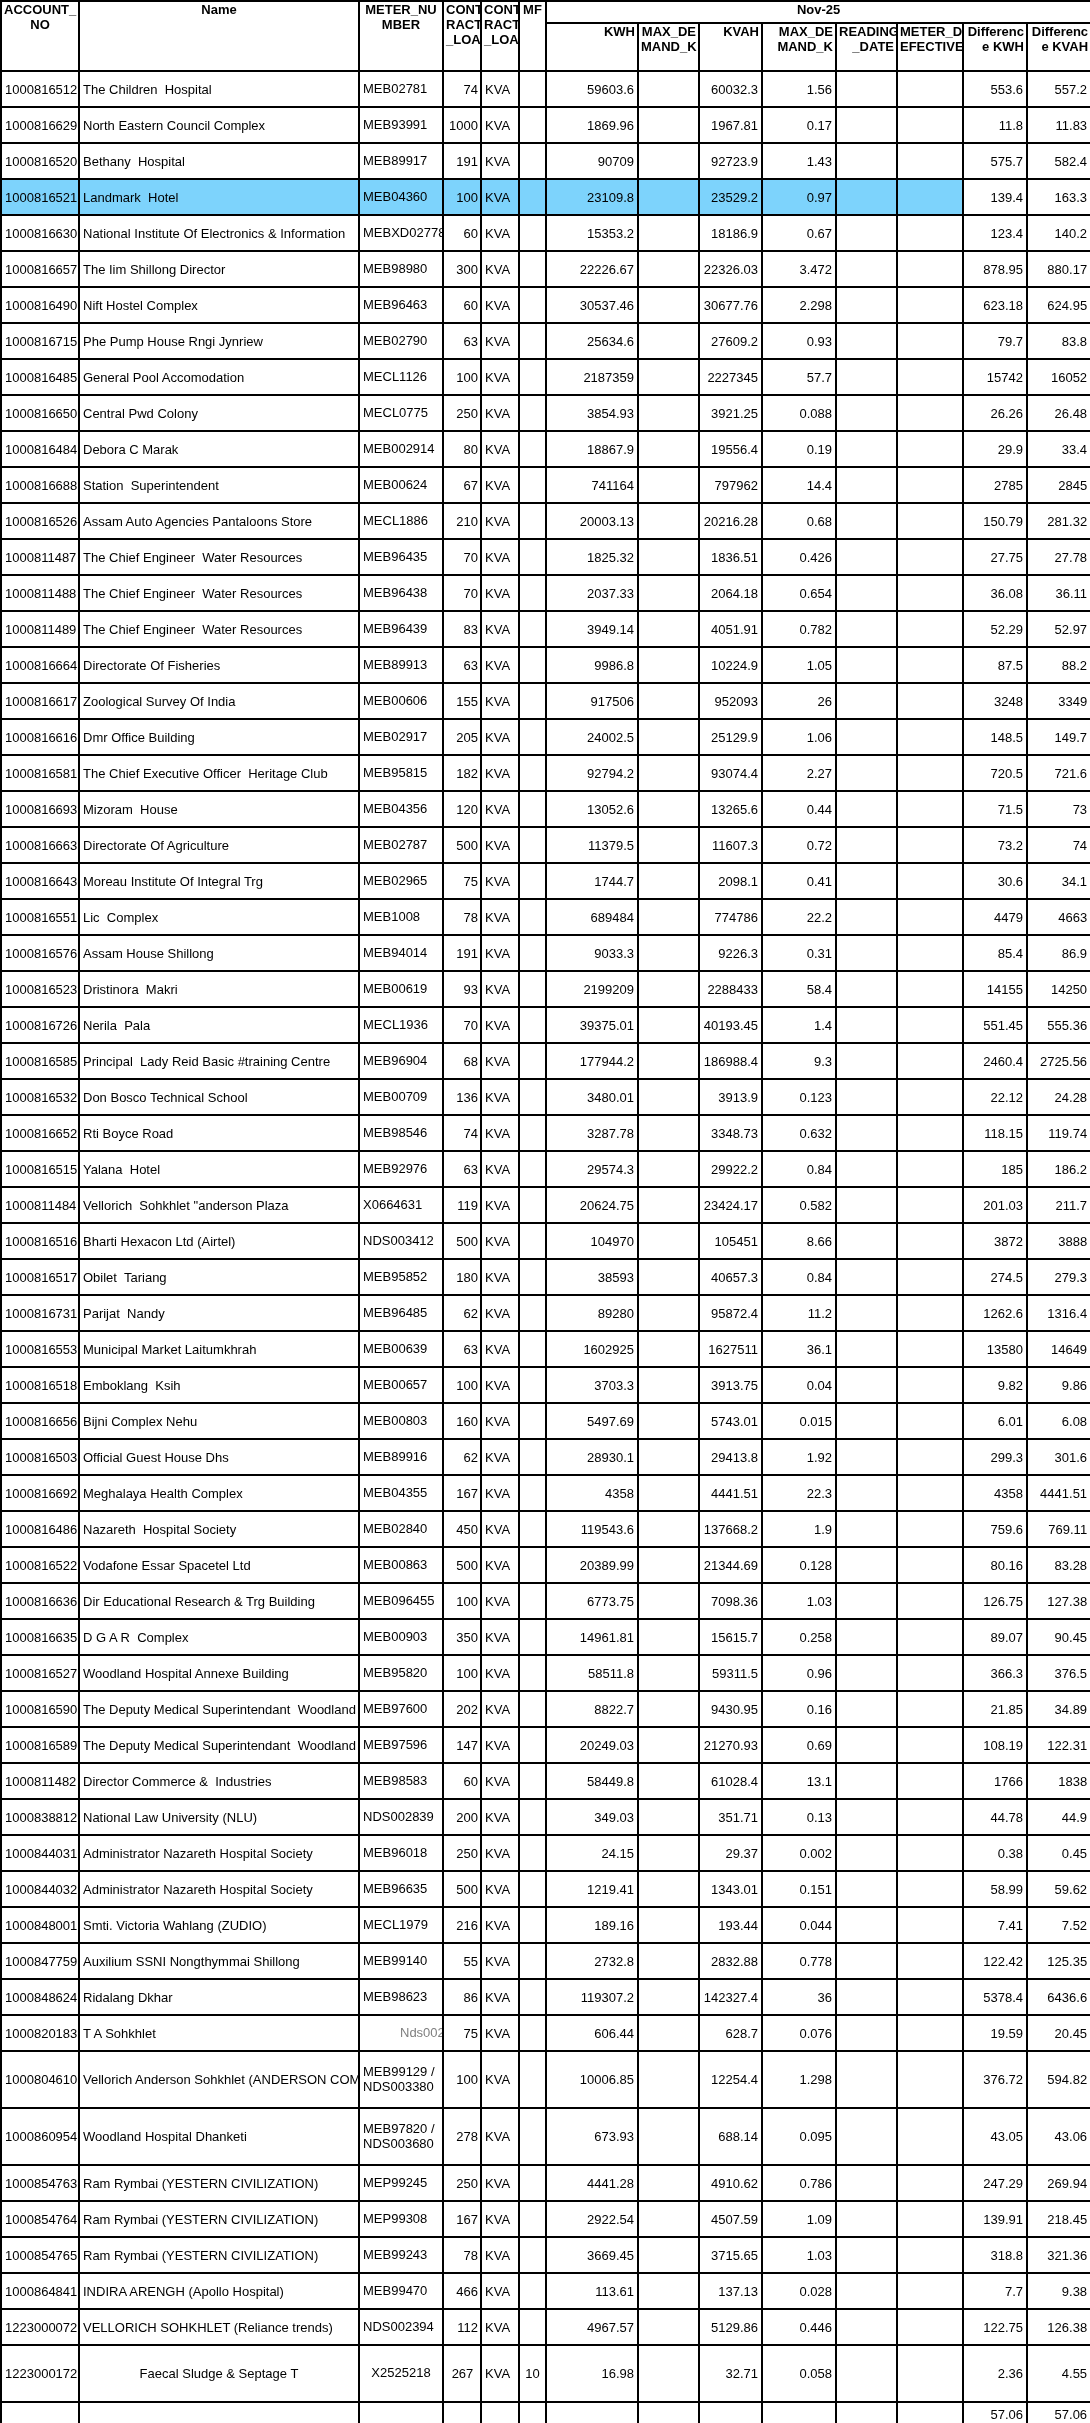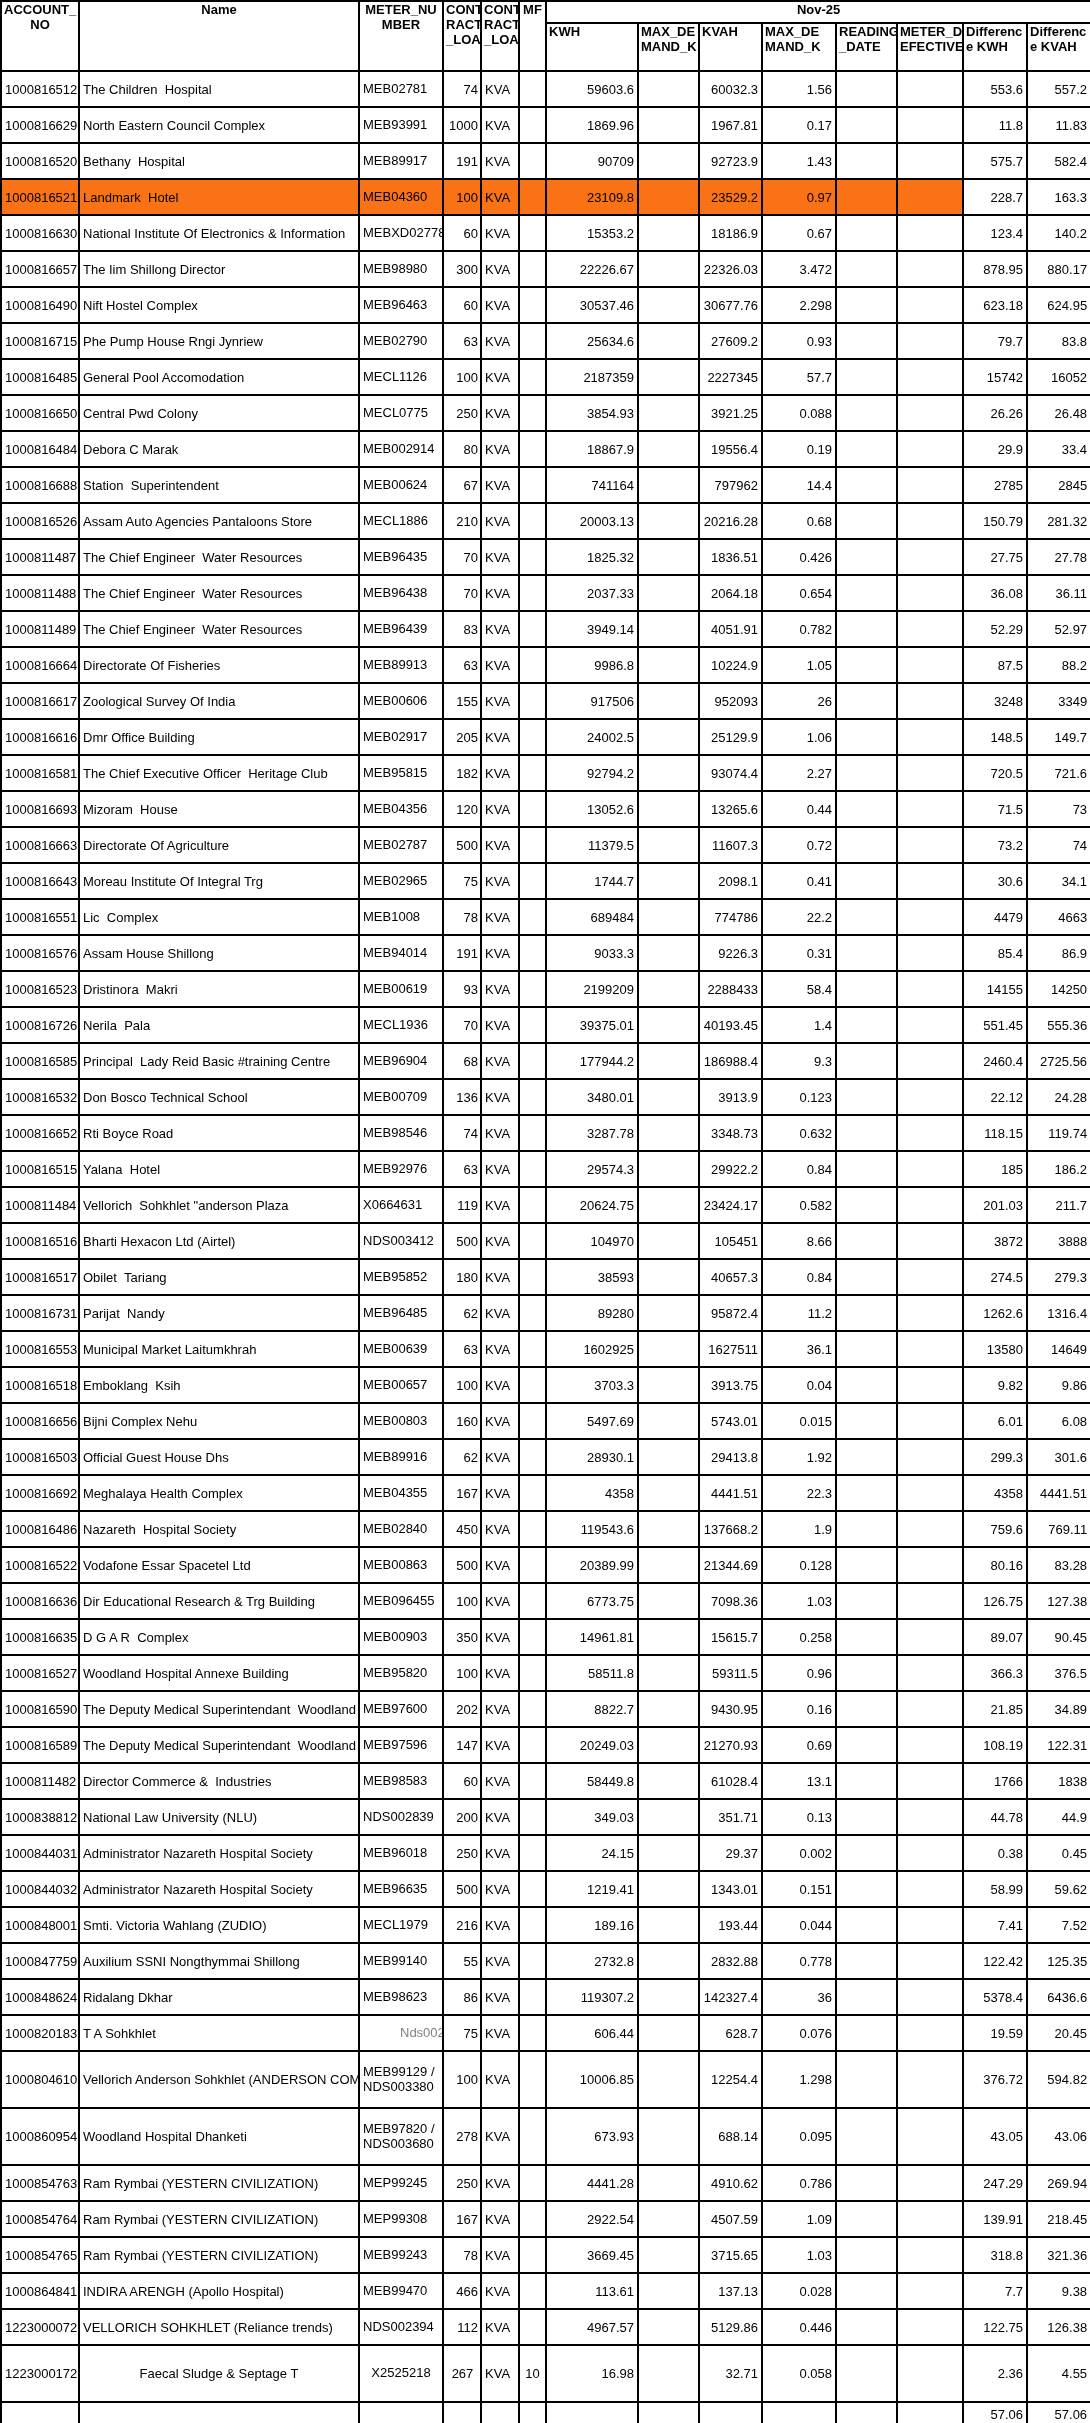--- a/index.html
+++ b/index.html
@@ -1,32 +1,32 @@
 <!DOCTYPE html>
 <html><head>
 <meta charset="utf-8">
 <style>
   html,body{margin:0;padding:0;background:#ffffff;}
   body{width:1090px;font-family:"Liberation Sans","DejaVu Sans",sans-serif;color:#000;}
   table{border-collapse:collapse;table-layout:fixed;width:1090px;}
   th,td{border:2px solid #000;overflow:hidden;}
   th{vertical-align:top;text-align:center;font-weight:bold;font-size:13px;line-height:1.15;padding:1px 2px;white-space:pre-line;margin-left:8px;}
   th.group{height:18px;}
-  tr.sub th{text-align:left;height:44px;}
+  tr.sub th{text-align:right;height:44px;}
   tbody tr{height:36px;}
   tbody tr.tall{height:57px;}
   td{font-size:13px;vertical-align:middle;padding:1px 3px;white-space:pre;}
   td.num{text-align:right;padding-right:3px;}
   td.c-acct{text-align:right;padding-right:2px;}
   td.c-name{text-align:left;}
   td.c-meter{text-align:left;line-height:1.1;white-space:pre-line;}
   td.c-loa{text-align:right;padding-right:2px;}
   td.c-unit{text-align:left;}
   td.c-mf{text-align:center;}
-  tr.shaded td:not(.c-dkwh):not(.c-dkvah){background:#f97316;}
+  tr.shaded td:not(.c-dkwh):not(.c-dkvah){background:#7dd3fc;}
   tr.meter-gray td.c-meter{color:#7f7f7f;padding-left:40px;}
   tr.center-row td.c-name,tr.center-row td.c-meter,tr.center-row td.c-loa{text-align:center;}
   tr.split td.c-kwh,tr.split td.c-kvah,tr.split td.c-maxd{vertical-align:bottom;padding-bottom:14px;}
   tr.split td.c-dkwh,tr.split td.c-dkvah{vertical-align:top;padding-top:4px;}
 </style>
 </head>
 <body>
 
 <table>
   <colgroup>
@@ -133,21 +133,21 @@
     <td class="c-meter">MEB04360</td>
     <td class="c-loa">100</td>
     <td class="c-unit">KVA</td>
     <td class="c-mf"></td>
     <td class="num c-kwh">23109.8</td>
     <td class="num c-maxd1"></td>
     <td class="num c-kvah">23529.2</td>
     <td class="num c-maxd">0.97</td>
     <td class="c-rdate"></td>
     <td class="c-mdef"></td>
-    <td class="num c-dkwh">228.7</td>
+    <td class="num c-dkwh">139.4</td>
     <td class="num c-dkvah">163.3</td>
   </tr>
       <tr>
     <td class="c-acct">1000816630</td>
     <td class="c-name">National Institute Of Electronics &amp; Information</td>
     <td class="c-meter">MEBXD02778</td>
     <td class="c-loa">60</td>
     <td class="c-unit">KVA</td>
     <td class="c-mf"></td>
     <td class="num c-kwh">15353.2</td>

